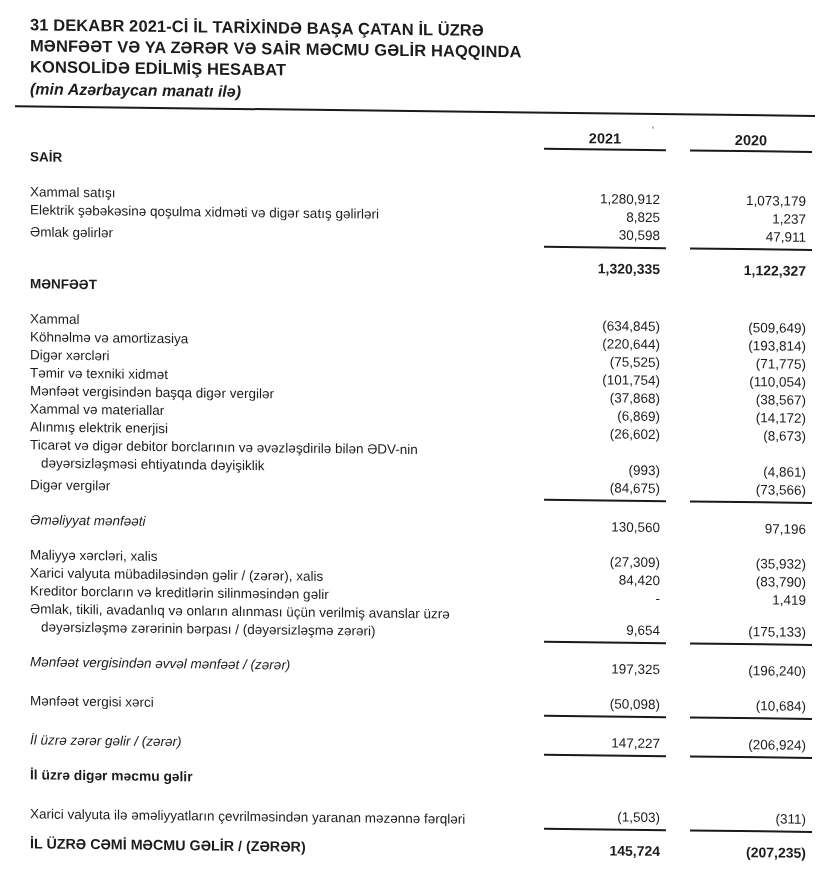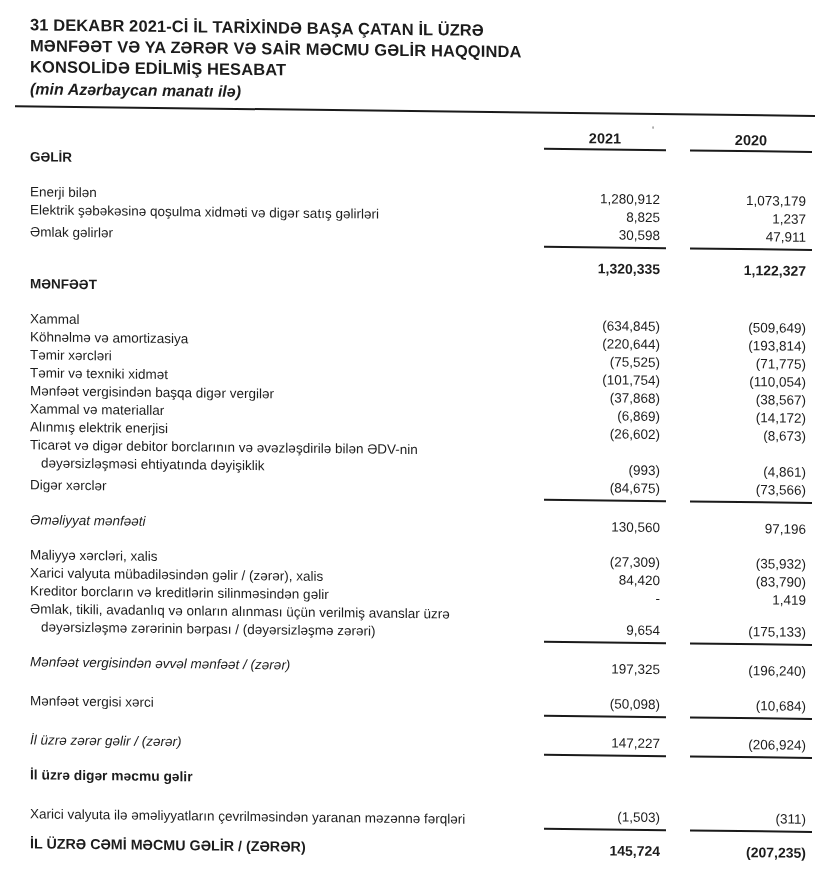--- a/index.html
+++ b/index.html
@@ -69,24 +69,24 @@
 
   <div class="year-row">
     <div class="flex-spacer"></div>
     <div class="year-cell">2021</div>
     <div class="vgap"></div>
     <div class="year-cell">2020</div>
   </div>
 
   <div class="tbody">
       <div class="row section gap-sm">
-        <div class="lbl"><span>GƏLİR</span></div>
+        <div class="lbl"><span>SAİR</span></div>
       </div>
       <div class="row item gap-lg">
-        <div class="lbl"><span>Enerji bilən</span></div>
+        <div class="lbl"><span>Xammal satışı</span></div>
         <div class="v">1,280,912</div>
         <div class="vgap"></div>
         <div class="v">1,073,179</div>
       </div>
       <div class="row item">
         <div class="lbl"><span>Elektrik şəbəkəsinə qoşulma xidməti və digər satış gəlirləri</span></div>
         <div class="v">8,825</div>
         <div class="vgap"></div>
         <div class="v">1,237</div>
       </div>
@@ -111,21 +111,21 @@
         <div class="vgap"></div>
         <div class="v">(509,649)</div>
       </div>
       <div class="row item">
         <div class="lbl"><span>Köhnəlmə və amortizasiya</span></div>
         <div class="v">(220,644)</div>
         <div class="vgap"></div>
         <div class="v">(193,814)</div>
       </div>
       <div class="row item">
-        <div class="lbl"><span>Təmir xərcləri</span></div>
+        <div class="lbl"><span>Digər xərcləri</span></div>
         <div class="v">(75,525)</div>
         <div class="vgap"></div>
         <div class="v">(71,775)</div>
       </div>
       <div class="row item">
         <div class="lbl"><span>Təmir və texniki xidmət</span></div>
         <div class="v">(101,754)</div>
         <div class="vgap"></div>
         <div class="v">(110,054)</div>
       </div>
@@ -147,21 +147,21 @@
         <div class="vgap"></div>
         <div class="v">(8,673)</div>
       </div>
       <div class="row item">
         <div class="lbl"><span>Ticarət və digər debitor borclarının və əvəzləşdirilə bilən ƏDV-nin</span><span class="l2">dəyərsizləşməsi ehtiyatında dəyişiklik</span></div>
         <div class="v">(993)</div>
         <div class="vgap"></div>
         <div class="v">(4,861)</div>
       </div>
       <div class="row item u">
-        <div class="lbl"><span>Digər xərclər</span></div>
+        <div class="lbl"><span>Digər vergilər</span></div>
         <div class="v">(84,675)</div>
         <div class="vgap"></div>
         <div class="v">(73,566)</div>
       </div>
       <div class="row item-italic gap-lg">
         <div class="lbl"><span>Əməliyyat mənfəəti</span></div>
         <div class="v">130,560</div>
         <div class="vgap"></div>
         <div class="v">97,196</div>
       </div>

